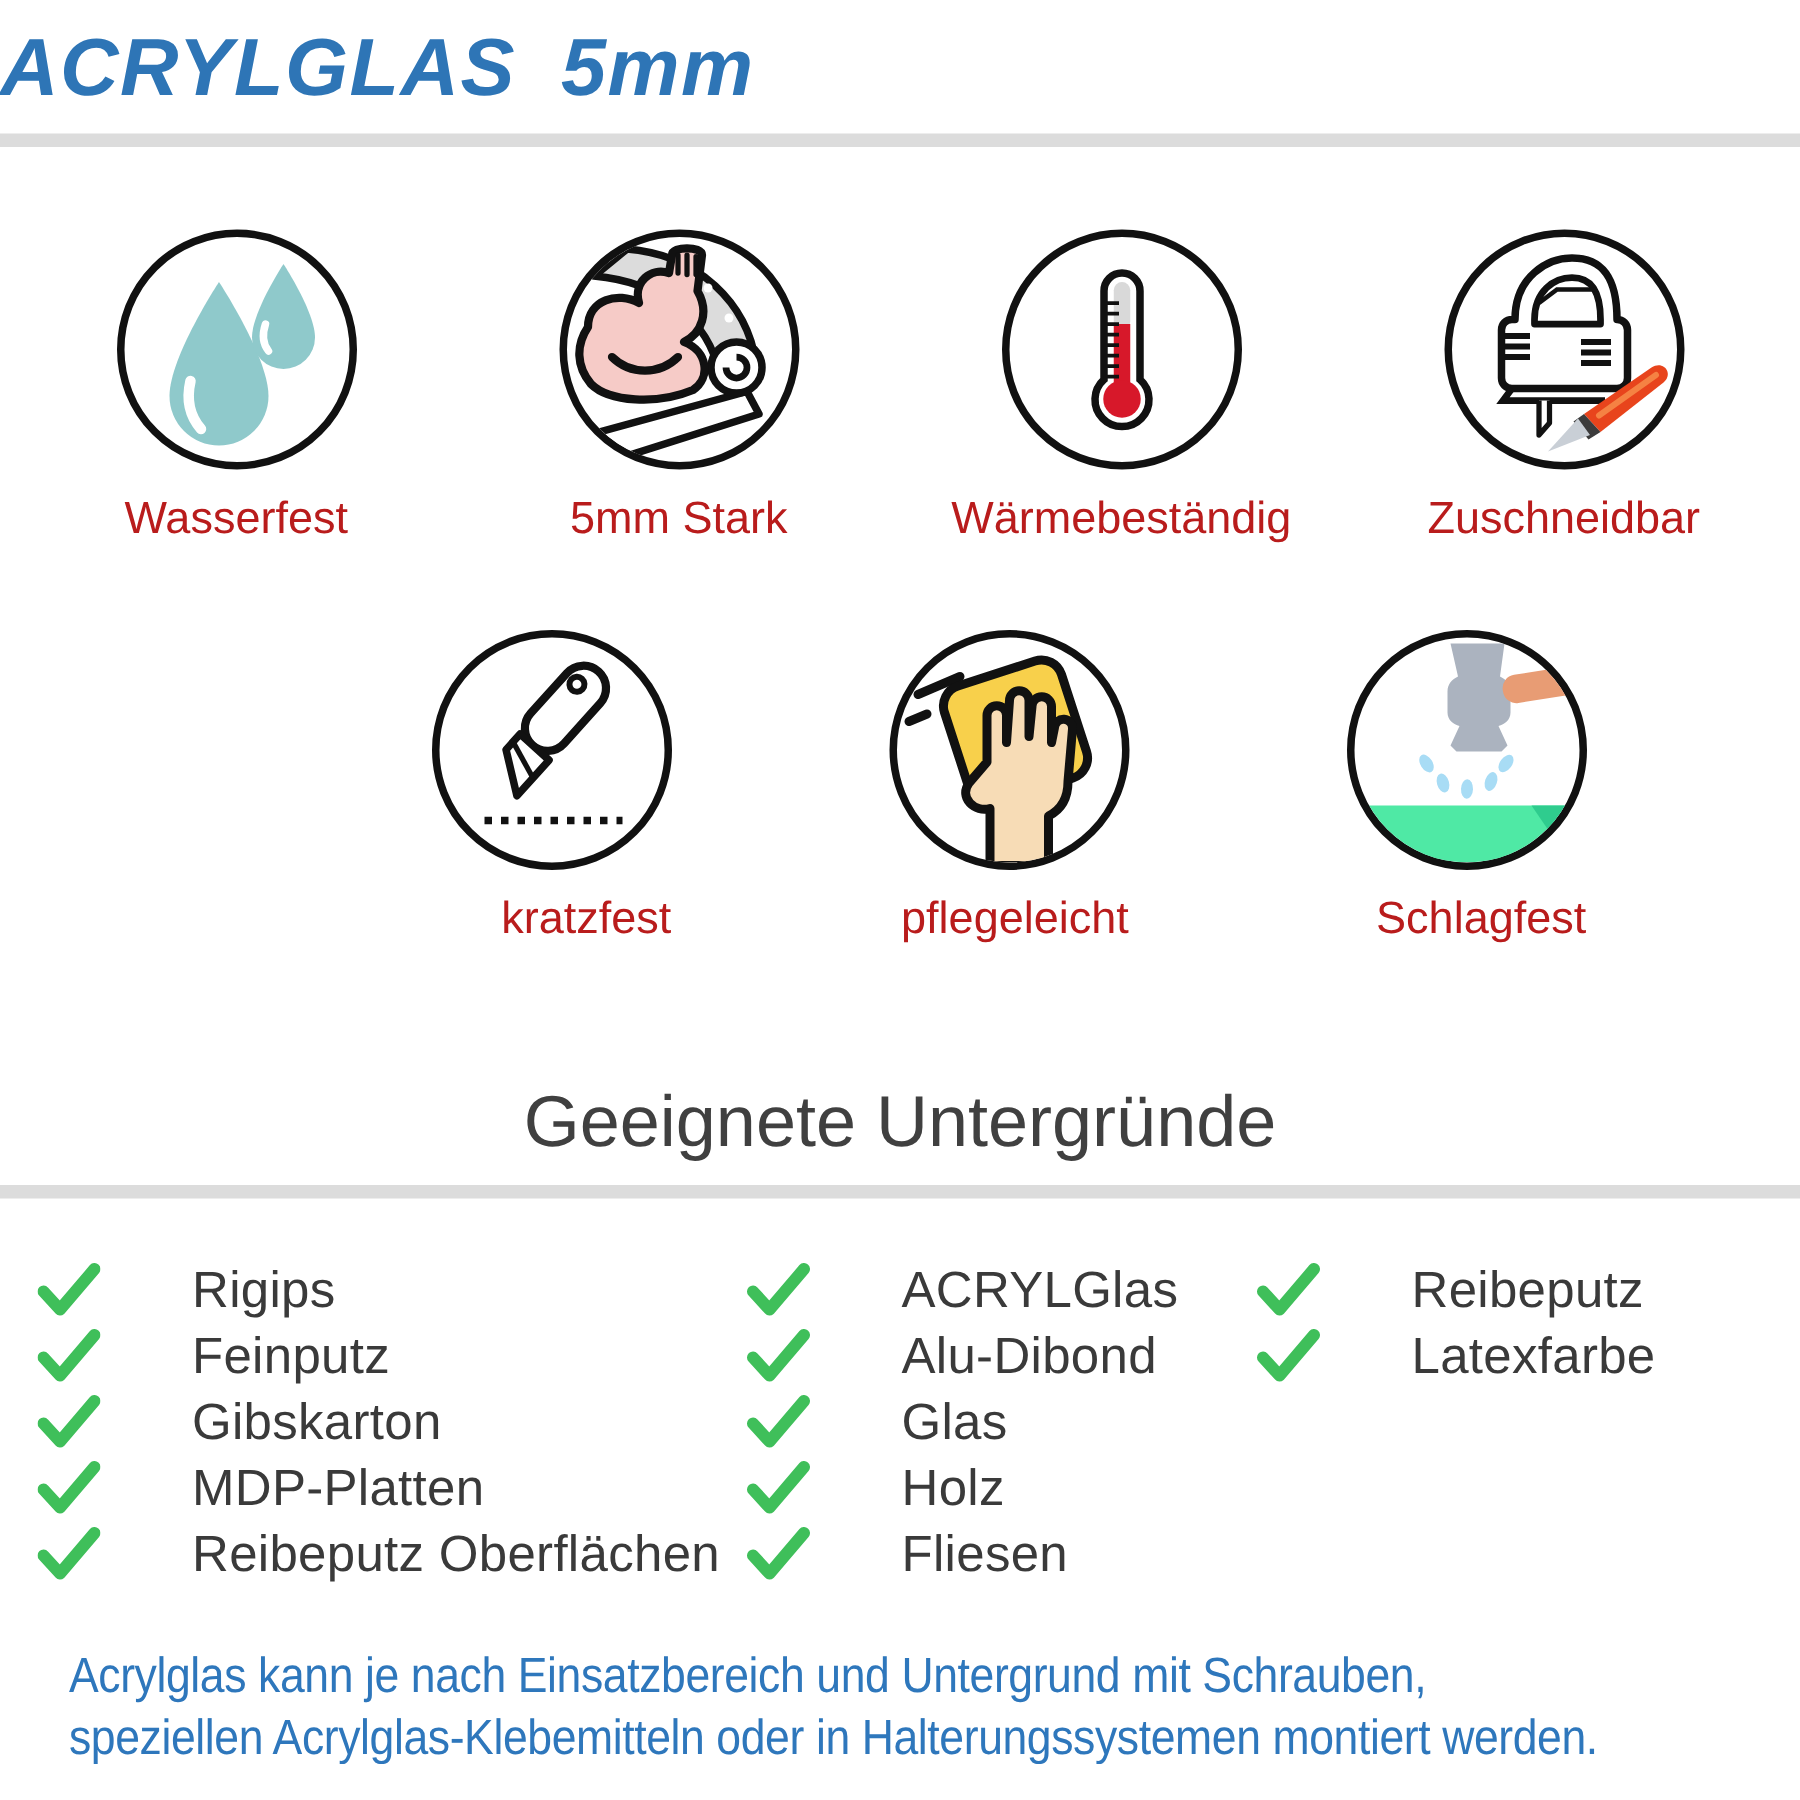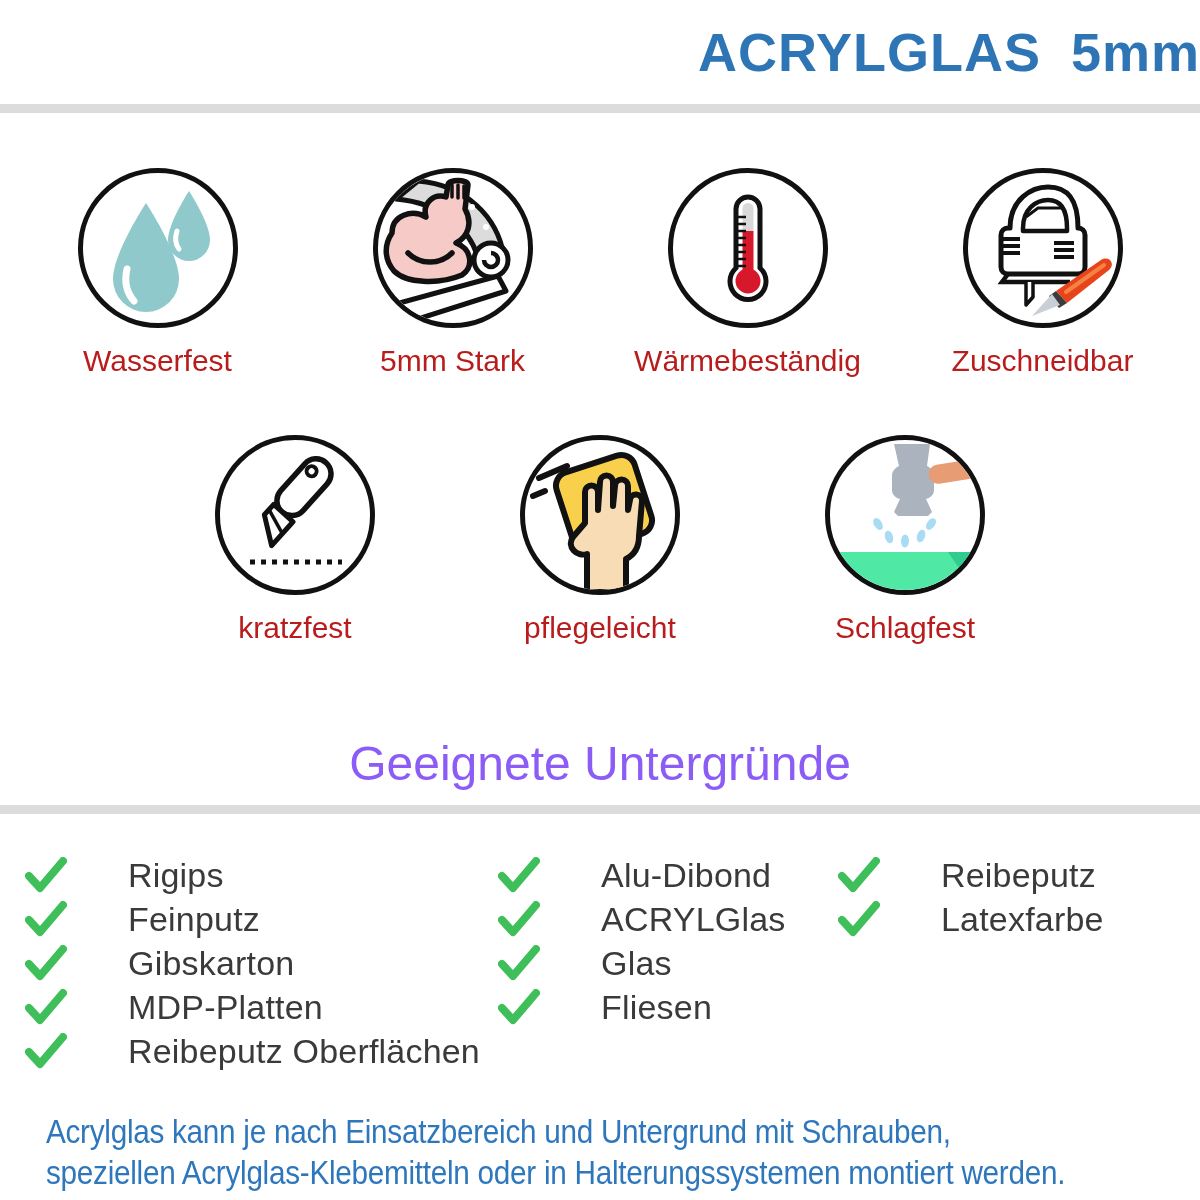--- a/index.html
+++ b/index.html
@@ -1,37 +1,37 @@
 <!DOCTYPE html>
 <html><head>
 <meta charset="utf-8">
 <style>
   * { box-sizing: border-box; margin: 0; padding: 0; }
   html, body { width: 1200px; height: 1200px; background: #ffffff; overflow: hidden; }
   body { font-family: "Liberation Sans", sans-serif; color: #1a1a1a; }
 
-  .header { height: 104px; display: flex; align-items: center; justify-content: flex-end; }
+  .header { height: 89px; display: flex; align-items: center; justify-content: flex-start; font-style: italic; }
   .page-title { color: #2E75B6; font-size: 54px; font-weight: 600; letter-spacing: 1px; word-spacing: 14px; }
 
   .divider { width: 1200px; height: 9px; background: #dcdcdc; }
 
   .feature-row { display: flex; }
   .feature-row.row1 { margin-top: 55px; padding: 0 10px; }
   .feature-row.row1 .feature { flex: 1; }
   .feature-row.row2 { margin-top: 57px; justify-content: center; }
-  .feature-row.row2 .feature { width: 305px; }
+  .feature-row.row2 .feature { width: 305px; align-items: flex-end; }
   .feature { display: flex; flex-direction: column; align-items: center; }
   .icon-circle {
     width: 160px; height: 160px; border: 5px solid #111; border-radius: 50%;
     overflow: hidden; background: #fff; display: flex; align-items: center; justify-content: center;
   }
   .icon-circle svg { width: 150px; height: 150px; display: block; }
   .feature-label { margin-top: 16px; font-size: 30px; color: #b91c1c; }
 
-  .subheading { margin-top: 91px; margin-bottom: 14px; text-align: center; color: #8b5cf6; font-size: 48px; font-weight: 400; }
+  .subheading { margin-top: 91px; margin-bottom: 14px; text-align: center; color: #404040; font-size: 48px; font-weight: 400; }
 
   .substrates { display: grid; grid-template-columns: 473px 340px auto; padding-left: 25px; margin-top: 39px; }
   .substrate-col { display: flex; flex-direction: column; }
   .substrate-item { display: flex; align-items: center; height: 44px; gap: 44px; }
   .substrate-item svg { width: 42px; height: 36px; flex: 0 0 42px; margin-right: 17px; }
   .substrate-label { font-size: 34px; color: #3a3a3a; letter-spacing: 0.2px; }
 
   .footer { margin-top: 38px; padding-left: 46px; color: #2E77BC; }
   .footer-line { font-size: 33px; line-height: 41px; white-space: nowrap;
                  transform: scaleX(0.90); transform-origin: left center; letter-spacing: -0.3px; }
@@ -193,33 +193,39 @@
         </svg>
       <span class="substrate-label">Reibeputz Oberflächen</span>
     </div>
   </div>
 
   <div class="substrate-col">
     <div class="substrate-item">
       <svg viewBox="0 0 42 36">
           <path d="M4 19 L15 31 L38 4" fill="none" stroke="#3FBF5A" stroke-width="8" stroke-linecap="round" stroke-linejoin="round"></path>
         </svg>
+      <span class="substrate-label">ACRYLGlas</span>
+    </div>
+    <div class="substrate-item">
+      <svg viewBox="0 0 42 36">
+          <path d="M4 19 L15 31 L38 4" fill="none" stroke="#3FBF5A" stroke-width="8" stroke-linecap="round" stroke-linejoin="round"></path>
+        </svg>
       <span class="substrate-label">Alu-Dibond</span>
     </div>
     <div class="substrate-item">
       <svg viewBox="0 0 42 36">
           <path d="M4 19 L15 31 L38 4" fill="none" stroke="#3FBF5A" stroke-width="8" stroke-linecap="round" stroke-linejoin="round"></path>
         </svg>
-      <span class="substrate-label">ACRYLGlas</span>
-    </div>
-    <div class="substrate-item">
-      <svg viewBox="0 0 42 36">
-          <path d="M4 19 L15 31 L38 4" fill="none" stroke="#3FBF5A" stroke-width="8" stroke-linecap="round" stroke-linejoin="round"></path>
-        </svg>
       <span class="substrate-label">Glas</span>
+    </div>
+    <div class="substrate-item">
+      <svg viewBox="0 0 42 36">
+          <path d="M4 19 L15 31 L38 4" fill="none" stroke="#3FBF5A" stroke-width="8" stroke-linecap="round" stroke-linejoin="round"></path>
+        </svg>
+      <span class="substrate-label">Holz</span>
     </div>
     <div class="substrate-item">
       <svg viewBox="0 0 42 36">
           <path d="M4 19 L15 31 L38 4" fill="none" stroke="#3FBF5A" stroke-width="8" stroke-linecap="round" stroke-linejoin="round"></path>
         </svg>
       <span class="substrate-label">Fliesen</span>
     </div>
   </div>
 
   <div class="substrate-col">

